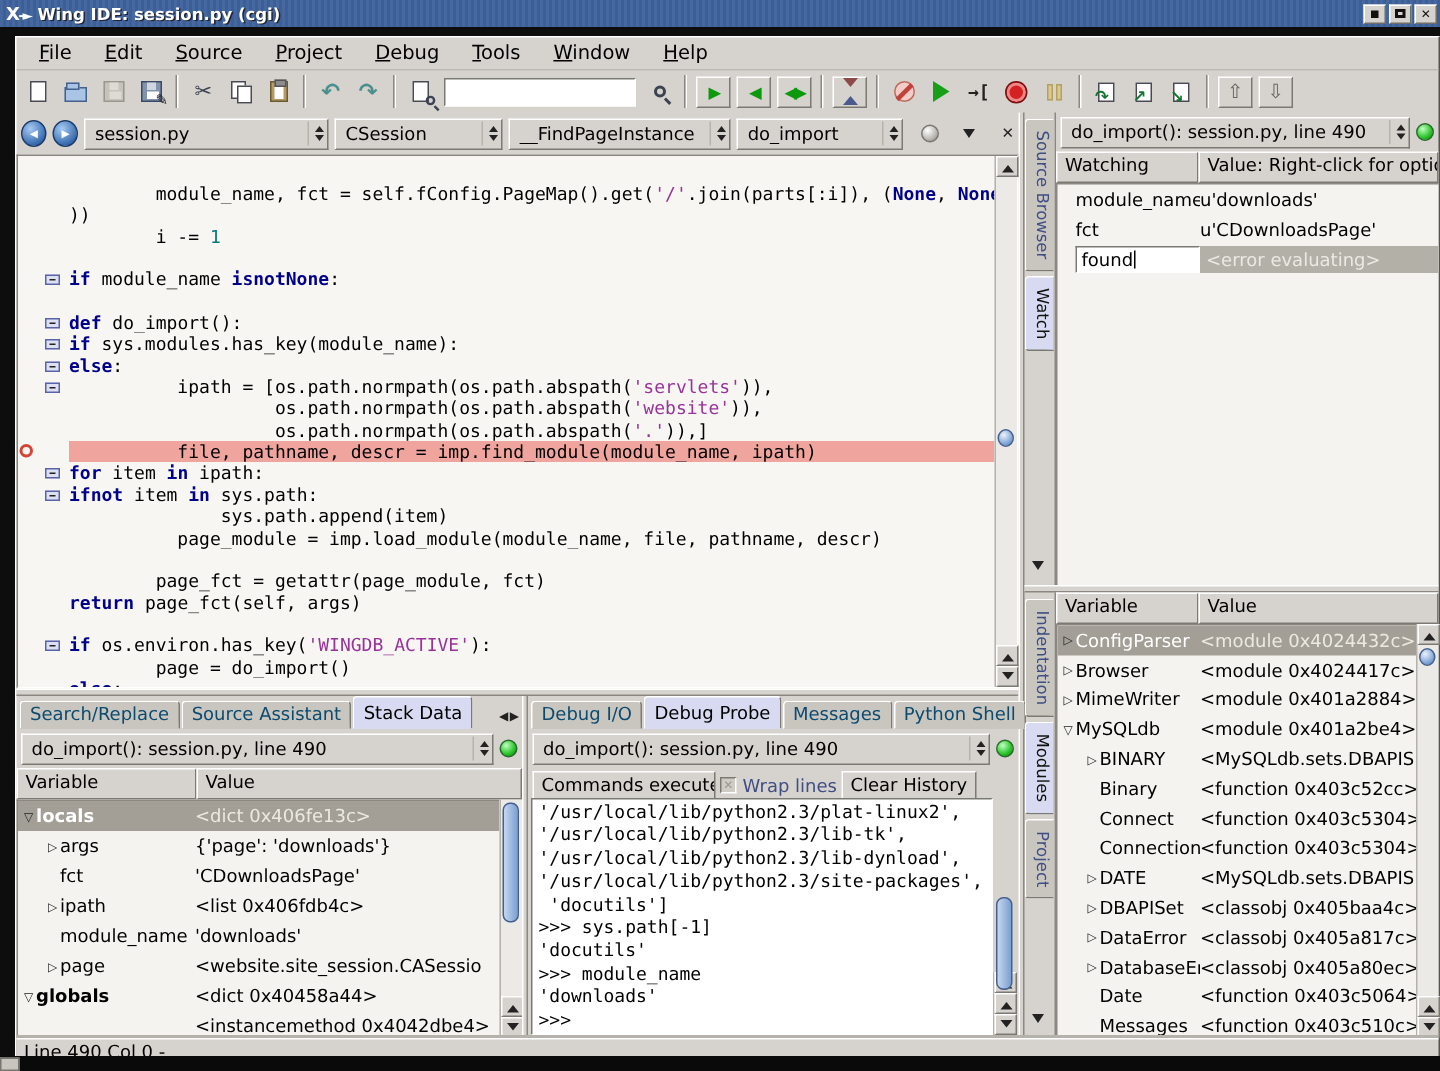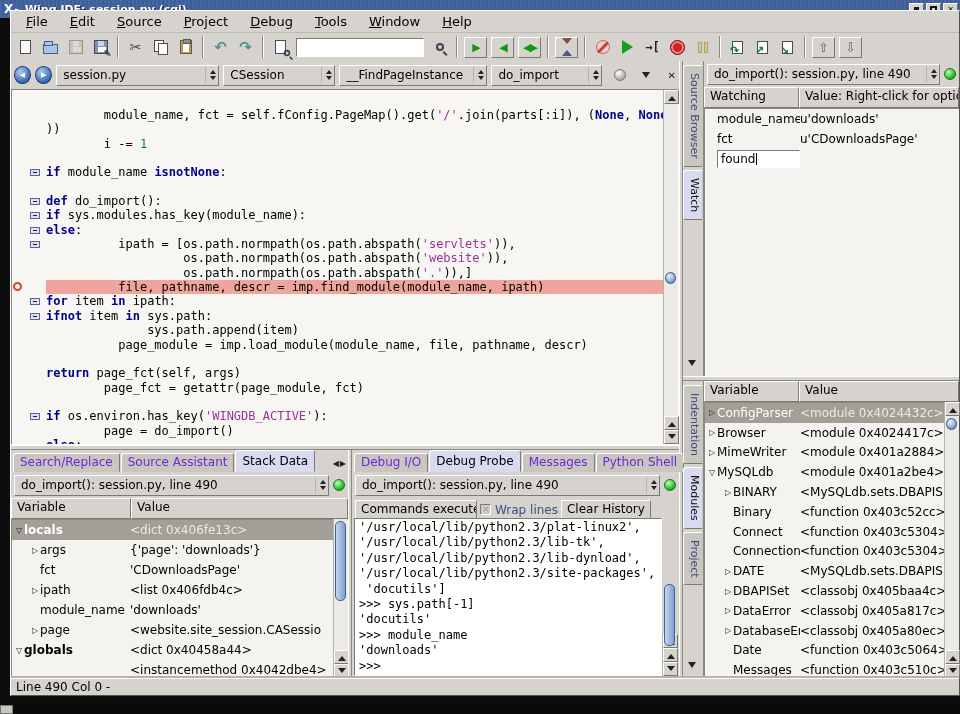--- a/index.html
+++ b/index.html
@@ -13,21 +13,21 @@
     display:flex; align-items:center; padding:0 2px; }
   .xlogo { color:#fff; font-weight:bold; font-size:12px; margin:0 4px 0 2px; letter-spacing:-1px; }
   .xlogo .arr { font-size:9px; }
   .wtitle { color:#fff; font-size:11px; font-weight:bold; text-shadow:1px 1px 0 #223; flex:1; }
   .winbtn { width:15px; height:13px; background:#d6d3ce; border:1px solid; border-color:#fff #6f6d67 #6f6d67 #fff;
     display:flex; align-items:center; justify-content:center; margin-left:2px; font-size:8px; font-weight:bold; color:#111; }
   .winbtn .sq { width:5px; height:5px; background:#111; }
   .winbtn .osq { width:7px; height:6px; border:2px solid #111; }
 
   
-  .winbody { position:absolute; left:10px; top:10px; width:950px; height:686px;
+  .winbody { position:absolute; left:10px; top:24px; width:950px; height:686px;
     background:#d6d3ce; border:1px solid; border-color:#fff #55534e #55534e #fff;
     display:flex; flex-direction:column; }
   .bottomstrip { position:absolute; left:0; top:704px; width:960px; height:10px; background:#0a0a0a; }
   .cornerbox { position:absolute; left:0; top:705px; width:13px; height:9px; background:#c8c5bf; border:1px solid #77756f; }
 
   
   .menubar { height:22px; display:flex; align-items:center; padding-left:4px; border-bottom:1px solid #bdbab4; }
   .menu-item { padding:2px 11px; font-size:13px; }
   .menu-item u { text-decoration:underline; }
   .toolbar { height:28px; display:flex; align-items:center; padding-left:2px; }
@@ -127,21 +127,21 @@
   .hsplitter { height:5px; background:#d6d3ce; border-top:1px solid #fff; border-bottom:1px solid #8a8880; }
 
   
   .bottom-row { height:228px; display:flex; }
   .panel { display:flex; flex-direction:column; min-width:0; }
   .stack-panel { width:337px; }
   .bvs { width:4px; background:#d6d3ce; border-left:1px solid #fff; border-right:1px solid #8a8880; }
   .console-panel { flex:1; }
 
   .tabstrip { height:22px; display:flex; align-items:flex-end; padding-left:2px; gap:1px; position:relative; }
-  .tab { height:19px; padding:1px 6px 0; font-size:12px; background:#c9c6c0; color:#6d28d9;
+  .tab { height:19px; padding:1px 6px 0; font-size:12px; background:#c9c6c0; color:#0c4a6e;
     border:1px solid; border-color:#fff #7a7a72 #c9c6c0 #fff; border-radius:3px 3px 0 0; white-space:nowrap; }
   .tab.active { height:22px; background:#d7daf0; color:#000; padding-top:3px; border-color:#fff #7a7a72 #d7daf0 #fff; }
   .tabarrows { margin-left:auto; display:flex; gap:1px; padding:0 2px 4px 0; font-size:8px; color:#222; }
   .tabmenu { margin-left:auto; padding:0 4px 6px 0; }
   .tabmenu i { display:block; width:0; height:0; border:4px solid transparent; border-top:6px solid #222; }
 
   .ctxrow { height:26px; display:flex; align-items:center; gap:4px; padding:2px 3px; }
   .hdrrow { height:21px; display:flex; }
   .hcell { background:#d6d3ce; border:1px solid; border-color:#fff #7a7a72 #7a7a72 #fff; font-size:12px; padding:1px 5px; white-space:nowrap; overflow:hidden; }
   .btnrow { height:23px; display:flex; align-items:center; gap:3px; padding:1px 3px; }
@@ -474,26 +474,26 @@
                 <span class="txt">          page_module = imp.load_module(module_name, file, pathname, descr)</span>
               </div>
               <div class="cl">
                 <span class="bpcell"></span>
                 <span class="foldcell"></span>
                 <span class="txt"></span>
               </div>
               <div class="cl">
                 <span class="bpcell"></span>
                 <span class="foldcell"></span>
+                <span class="txt">        page_fct = getattr(page_module, fct)</span>
+              </div>
+              <div class="cl">
+                <span class="bpcell"></span>
+                <span class="foldcell"></span>
                 <span class="txt">        <span class="kw">return</span> page_fct(self, args)</span>
-              </div>
-              <div class="cl">
-                <span class="bpcell"></span>
-                <span class="foldcell"></span>
-                <span class="txt">        page_fct = getattr(page_module, fct)</span>
               </div>
               <div class="cl">
                 <span class="bpcell"></span>
                 <span class="foldcell"></span>
                 <span class="txt"></span>
               </div>
               <div class="cl">
                 <span class="bpcell"></span>
                 <span class="foldcell">
                   <span class="fold"></span>
@@ -695,20 +695,21 @@
                   <span class="vl">u'downloads'</span>
                 </div>
                 <div class="vrow" style="height: 20px;">
                   <span class="arrow" style="margin-left: 2px;"></span>
                   <span class="nm" style="width: 83px;">fct</span>
                   <span class="vl">u'CDownloadsPage'</span>
                 </div>
                 <div class="vrow" style="height: 20px;">
                   <span class="arrow" style="margin-left: 2px;"></span>
                   <span class="editcell" style="width: 83px;">found<span class="caret"></span></span>
+                  <span class="vl errcell">&lt;error evaluating&gt;</span>
                 </div>
               </div>
           </div>
         </div>
 
         <div class="hsplitter"></div>
 
         <div class="rpanel modules-panel">
           <div class="vtabs" id="modvtabs">
               <span class="vtab">Indentation</span>

